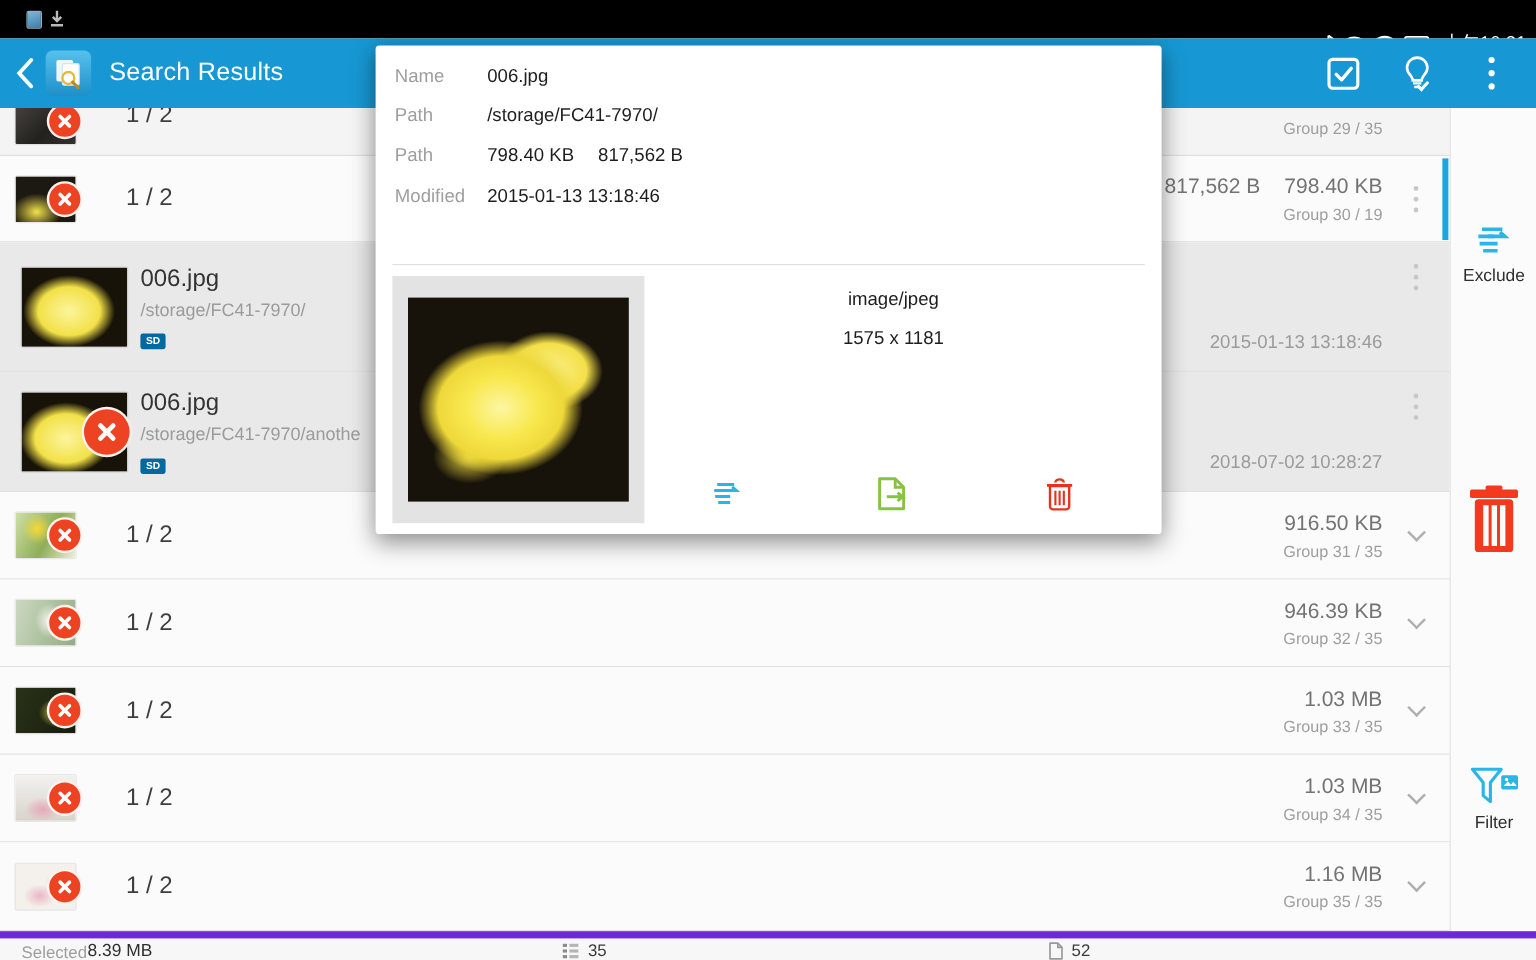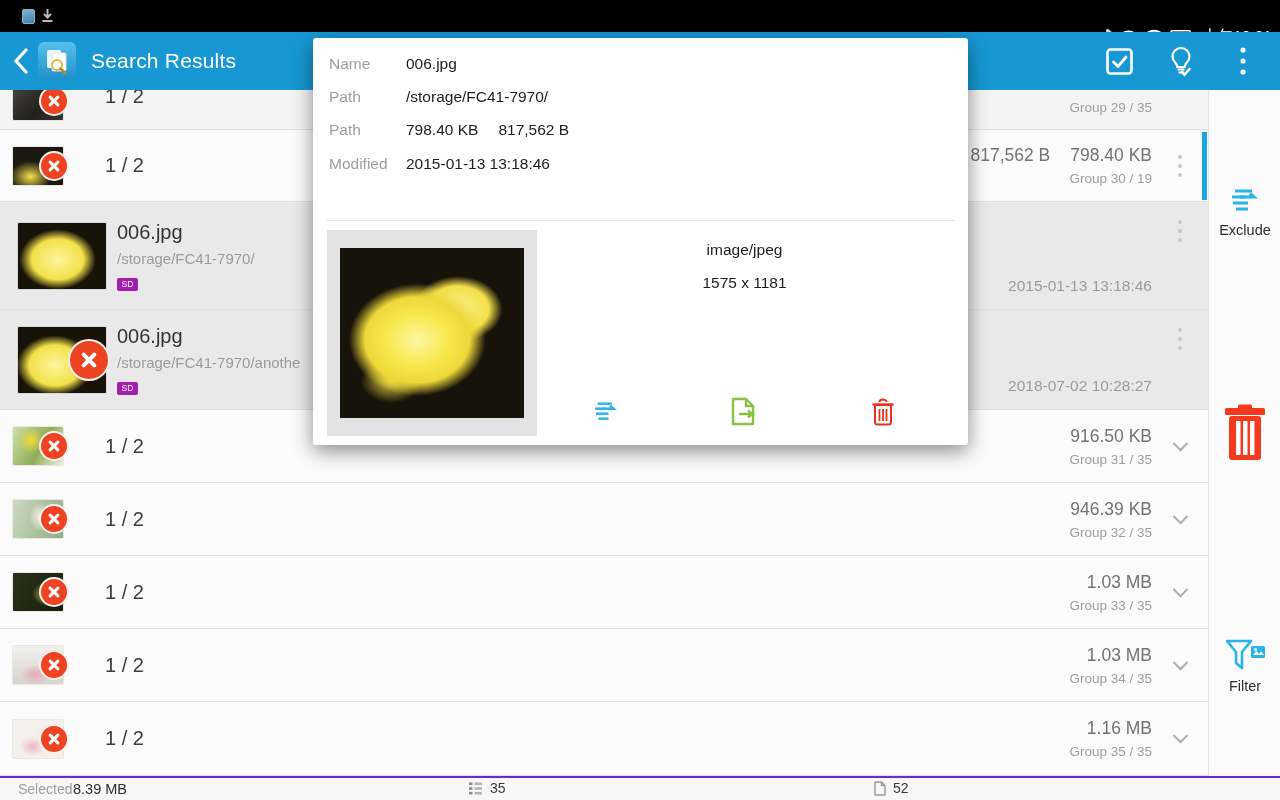--- a/index.html
+++ b/index.html
@@ -36,21 +36,21 @@
   .xbadge { position:absolute; right:-6px; top:50%; transform:translateY(-50%); width:30px; height:30px; border-radius:50%; background:#ee4323; border:2px solid rgba(255,255,255,.92); }
   .thumb.big .xbadge { width:42px; height:42px; right:-4px; }
   .xbadge::before,.xbadge::after { content:""; position:absolute; left:50%; top:50%; width:14px; height:3px; background:#fff; border-radius:2px; }
   .xbadge::before { transform:translate(-50%,-50%) rotate(45deg); }
   .xbadge::after  { transform:translate(-50%,-50%) rotate(-45deg); }
   .thumb.big .xbadge::before,.thumb.big .xbadge::after { width:19px; height:4px; }
   .pages { margin-left:42px; font-size:20px; color:#3d3d3d; }
   .fmain { margin-left:11px; display:flex; flex-direction:column; }
   .fname { font-size:20px; color:#333; }
   .fpath { margin-top:6px; font-size:15px; color:#9b9b9b; white-space:nowrap; }
-  .sdbadge { margin-top:11px; width:21px; height:13px; background:#a21caf; border-radius:2px; color:#fff; font-size:8.5px; font-weight:normal; display:flex; align-items:center; justify-content:center; }
+  .sdbadge { margin-top:11px; width:21px; height:13px; background:#0369a1; border-radius:2px; color:#fff; font-size:8.5px; font-weight:bold; display:flex; align-items:center; justify-content:center; }
   .spacer { flex:1 1 auto; }
   .rright { display:flex; flex-direction:column; align-items:flex-end; justify-content:center; gap:5px; }
   .rright.pt { height:100%; justify-content:flex-start; padding-top:10px; }
   .sz { font-size:17.5px; color:#737373; }
   .szb { margin-right:20px; }
   .grp { font-size:13.5px; color:#9e9e9e; }
   .dt { font-size:15.5px; color:#9b9b9b; }
   .rright.fdate { height:100%; justify-content:flex-end; padding-bottom:14px; }
   .action { flex:0 0 56px; display:flex; align-items:center; justify-content:center; align-self:stretch; }
   .action.top { align-items:flex-start; padding-top:14px; }
@@ -60,21 +60,21 @@
   
   .row.partial .thumb { margin-top:-18px; }
   .row.partial .pages { margin-top:-26px; }
 
   
   .sidebar { position:relative; flex:0 0 72px; background:#fbfbfb; border-left:1px solid #e2e2e2; }
   .sb-item { position:absolute; left:0; width:72px; display:flex; flex-direction:column; align-items:center; cursor:pointer; }
   .sb-item .lbl { margin-top:6px; font-size:14.5px; color:#2e2e2e; }
 
   
-  .bottom-bar { position:relative; height:24px; background:#f7f7f7; border-top:2px solid #6d28d9; font-size:14px; }
+  .bottom-bar { position:relative; height:24px; background:#f7f7f7; border-top:6px solid #6d28d9; font-size:14px; }
   .bb-sel { position:absolute; left:18px; top:3px; color:#9e9e9e; }
   .bb-size { position:absolute; left:73px; top:3px; color:#2e2e2e; font-size:14.5px; }
   .bb-groups { position:absolute; left:468px; top:2px; display:flex; align-items:center; gap:7px; color:#3a3a3a; }
   .bb-files { position:absolute; left:874px; top:2px; display:flex; align-items:center; gap:7px; color:#3a3a3a; }
 
   
   .dialog { position:absolute; left:313px; top:38px; width:655px; height:407px; background:#fff; border-radius:3px; box-shadow:0 6px 20px rgba(0,0,0,.45); z-index:20; }
   .d-fields { position:absolute; left:16px; top:9px; right:12px; }
   .d-row { height:33.4px; display:flex; align-items:center; }
   .d-label { flex:0 0 77px; font-size:15.5px; color:#9e9e9e; }

